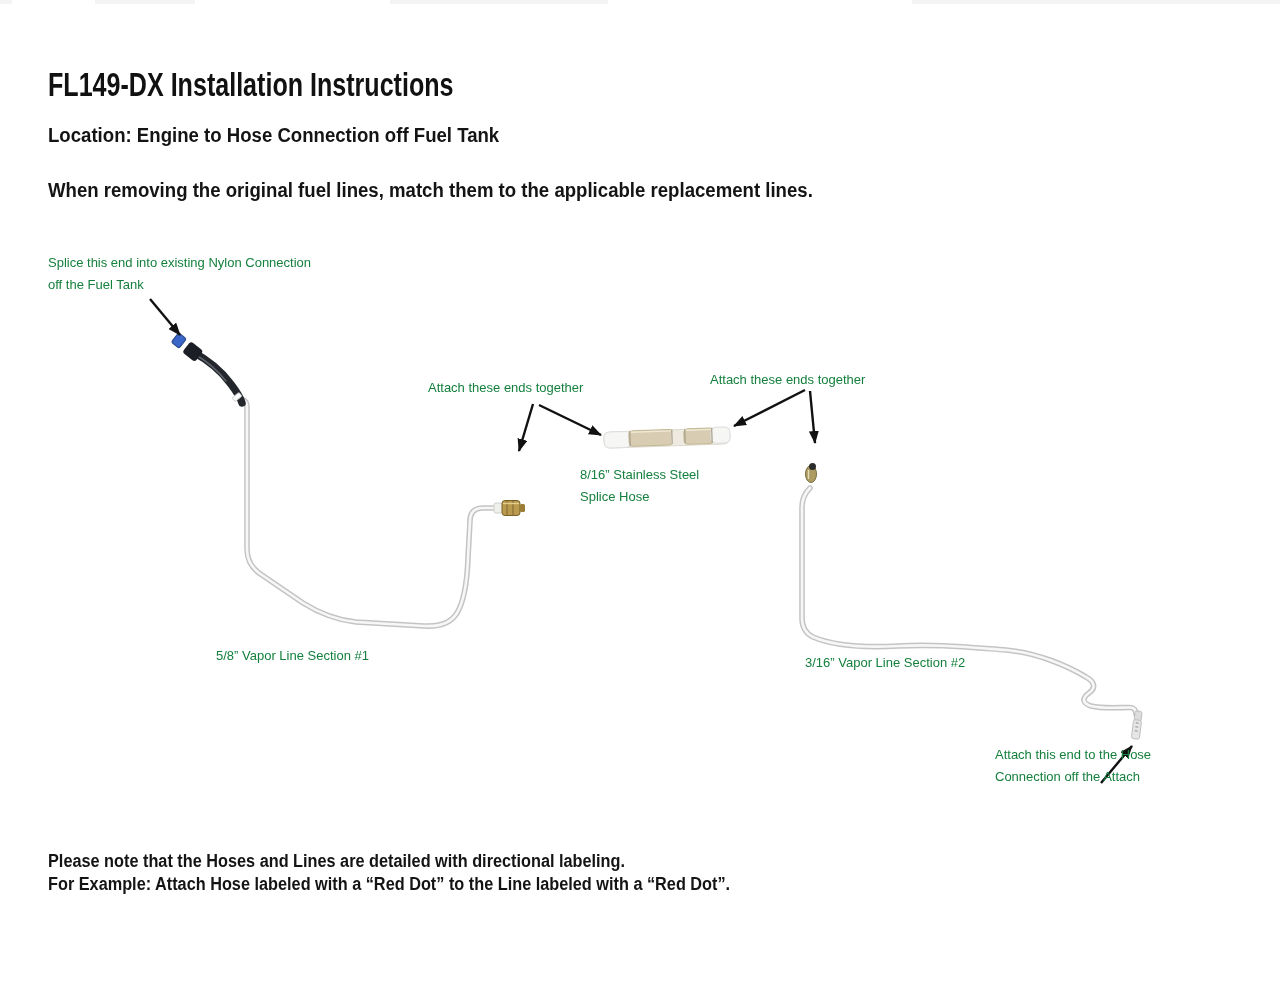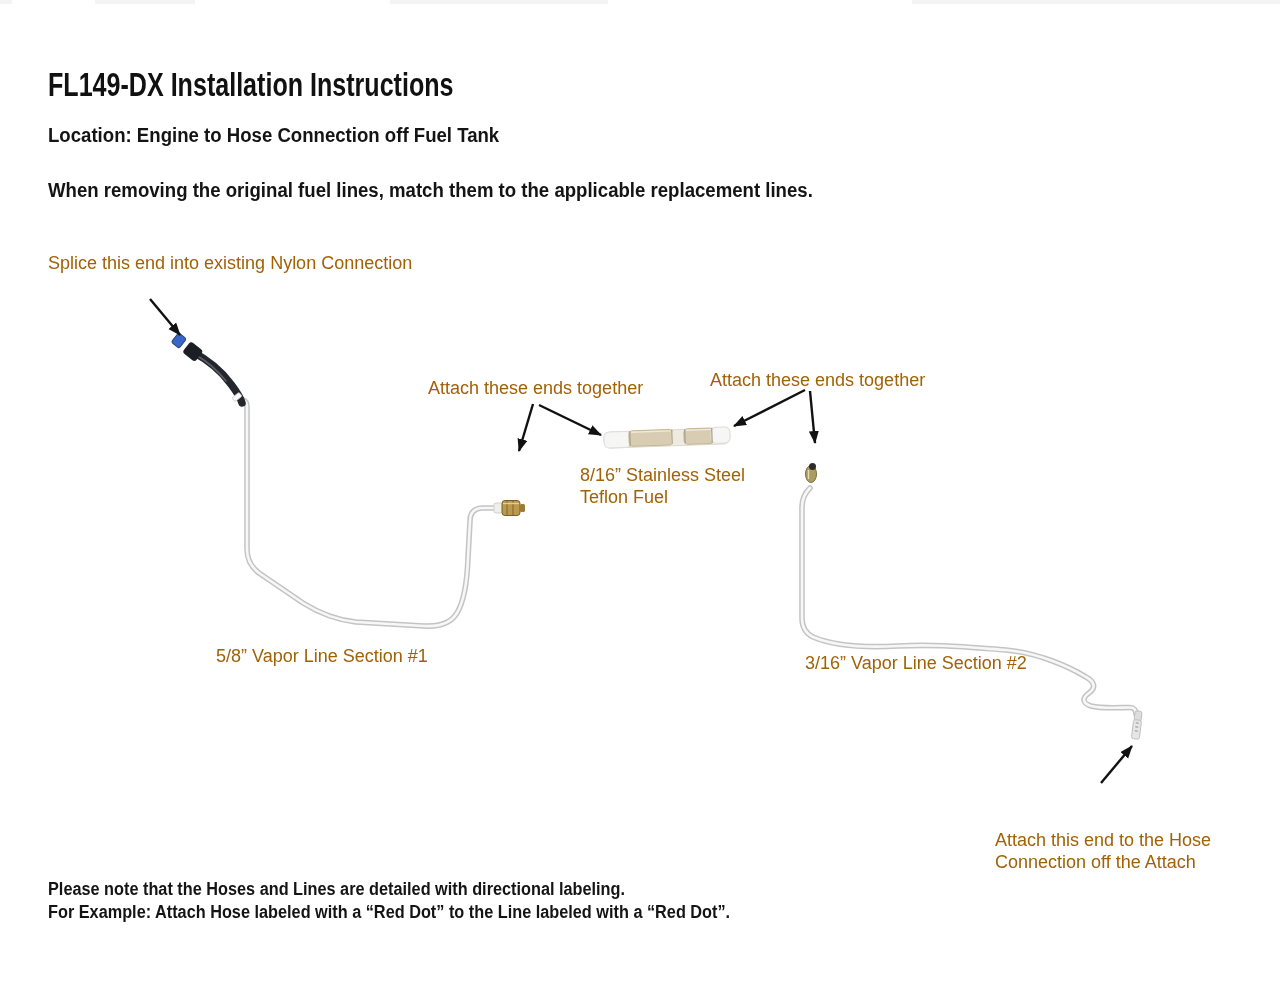--- a/index.html
+++ b/index.html
@@ -16,21 +16,21 @@
   .abs{position:absolute}
   .strip{position:absolute;top:0;height:4px;background:#f4f4f4}
   .title{
     font-size:33px;font-weight:700;white-space:nowrap;color:#111;
     transform:scaleX(.76);transform-origin:0 0;
   }
   .h2{
     font-size:20px;font-weight:700;white-space:nowrap;color:#141414;
     transform:scaleX(.93);transform-origin:0 0;
   }
-  .note{font-size:18px;line-height:22px;color:#a16207;white-space:nowrap}
+  .note{font-size:13px;line-height:22px;color:#15803d;white-space:nowrap}
   .footer-line{
     font-size:17.5px;font-weight:700;line-height:23px;white-space:nowrap;color:#141414;
     transform:scaleX(.93);transform-origin:0 0;
   }
   svg{position:absolute;left:0;top:0}
   .tube-outer{fill:none;stroke:var(--vapor-line-gray);stroke-width:5.6;stroke-linecap:round;stroke-linejoin:round}
   .tube-inner{fill:none;stroke:#f7f7f7;stroke-width:2.6;stroke-linecap:round;stroke-linejoin:round}
   .arrow{fill:none;stroke:var(--arrow-black);stroke-width:2.4}
 </style>
 </head>
@@ -119,36 +119,37 @@
 </svg>
 
 <div class="abs title" style="left:48px;top:66px">FL149-DX Installation Instructions</div>
 
 <div class="abs h2" style="left:48px;top:124px">Location: Engine to Hose Connection off Fuel Tank</div>
 
 <div class="abs h2" style="left:48px;top:179px">When removing the original fuel lines, match them to the applicable replacement lines.</div>
 
 <div class="abs" style="left:48px;top:252px">
   <div class="note">Splice this end into existing Nylon Connection</div>
+  <div class="note">off the Fuel Tank</div>
 </div>
 
 <div class="abs note" style="left:428px;top:377px">Attach these ends together</div>
 
 <div class="abs note" style="left:710px;top:369px">Attach these ends together</div>
 
 <div class="abs" style="left:580px;top:464px">
   <div class="note">8/16” Stainless Steel</div>
-  <div class="note">Teflon Fuel</div>
+  <div class="note">Splice Hose</div>
 </div>
 
 <div class="abs note" style="left:216px;top:645px">5/8” Vapor Line Section #1</div>
 
 <div class="abs note" style="left:805px;top:652px">3/16” Vapor Line Section #2</div>
 
-<div class="abs" style="left:995px;top:829px">
+<div class="abs" style="left:995px;top:744px">
   <div class="note">Attach this end to the Hose</div>
   <div class="note">Connection off the Attach</div>
 </div>
 
-<div class="abs" style="left:48px;top:878px">
+<div class="abs" style="left:48px;top:850px">
   <div class="footer-line">Please note that the Hoses and Lines are detailed with directional labeling.</div>
   <div class="footer-line">For Example: Attach Hose labeled with a “Red Dot” to the Line labeled with a “Red Dot”.</div>
 </div>
 
 </body></html>

